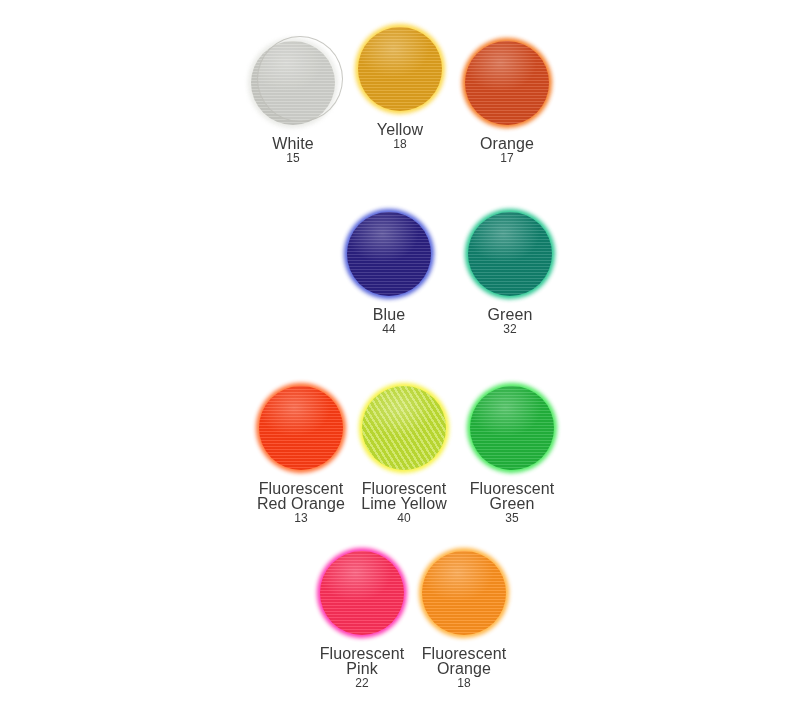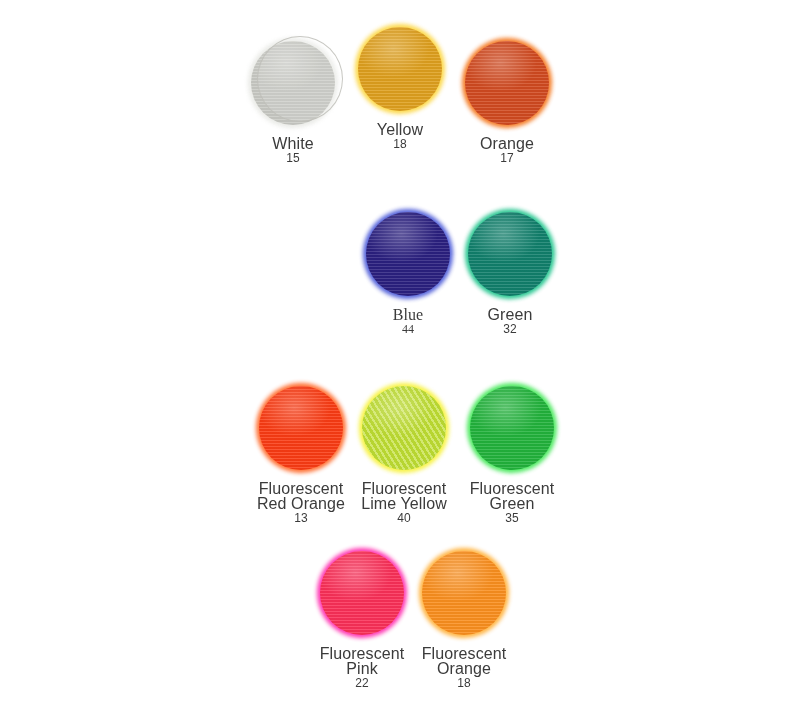--- a/index.html
+++ b/index.html
@@ -150,21 +150,21 @@
       <div class="disc-wrap">
         <div class="rim" style="background: rgb(244, 120, 31);"></div>
         <div class="disc" title="Orange" style="background: rgb(209, 74, 32);">
           <div class="tex-lines"></div>
           <div class="gloss"></div>
         </div>
       </div>
       <div class="caption">Orange</div>
       <div class="code">17</div>
     </div>
-    <div class="swatch" style="left: 348px; top: 212px; font-family: Liberation Serif, serif;">
+    <div class="swatch" style="left: 329px; top: 212px;">
       <div class="disc-wrap">
         <div class="rim" style="background: rgb(75, 90, 216);"></div>
         <div class="disc" title="Blue" style="background: rgb(43, 32, 128);">
           <div class="tex-lines"></div>
           <div class="gloss"></div>
         </div>
       </div>
       <div class="caption">Blue</div>
       <div class="code">44</div>
     </div>

